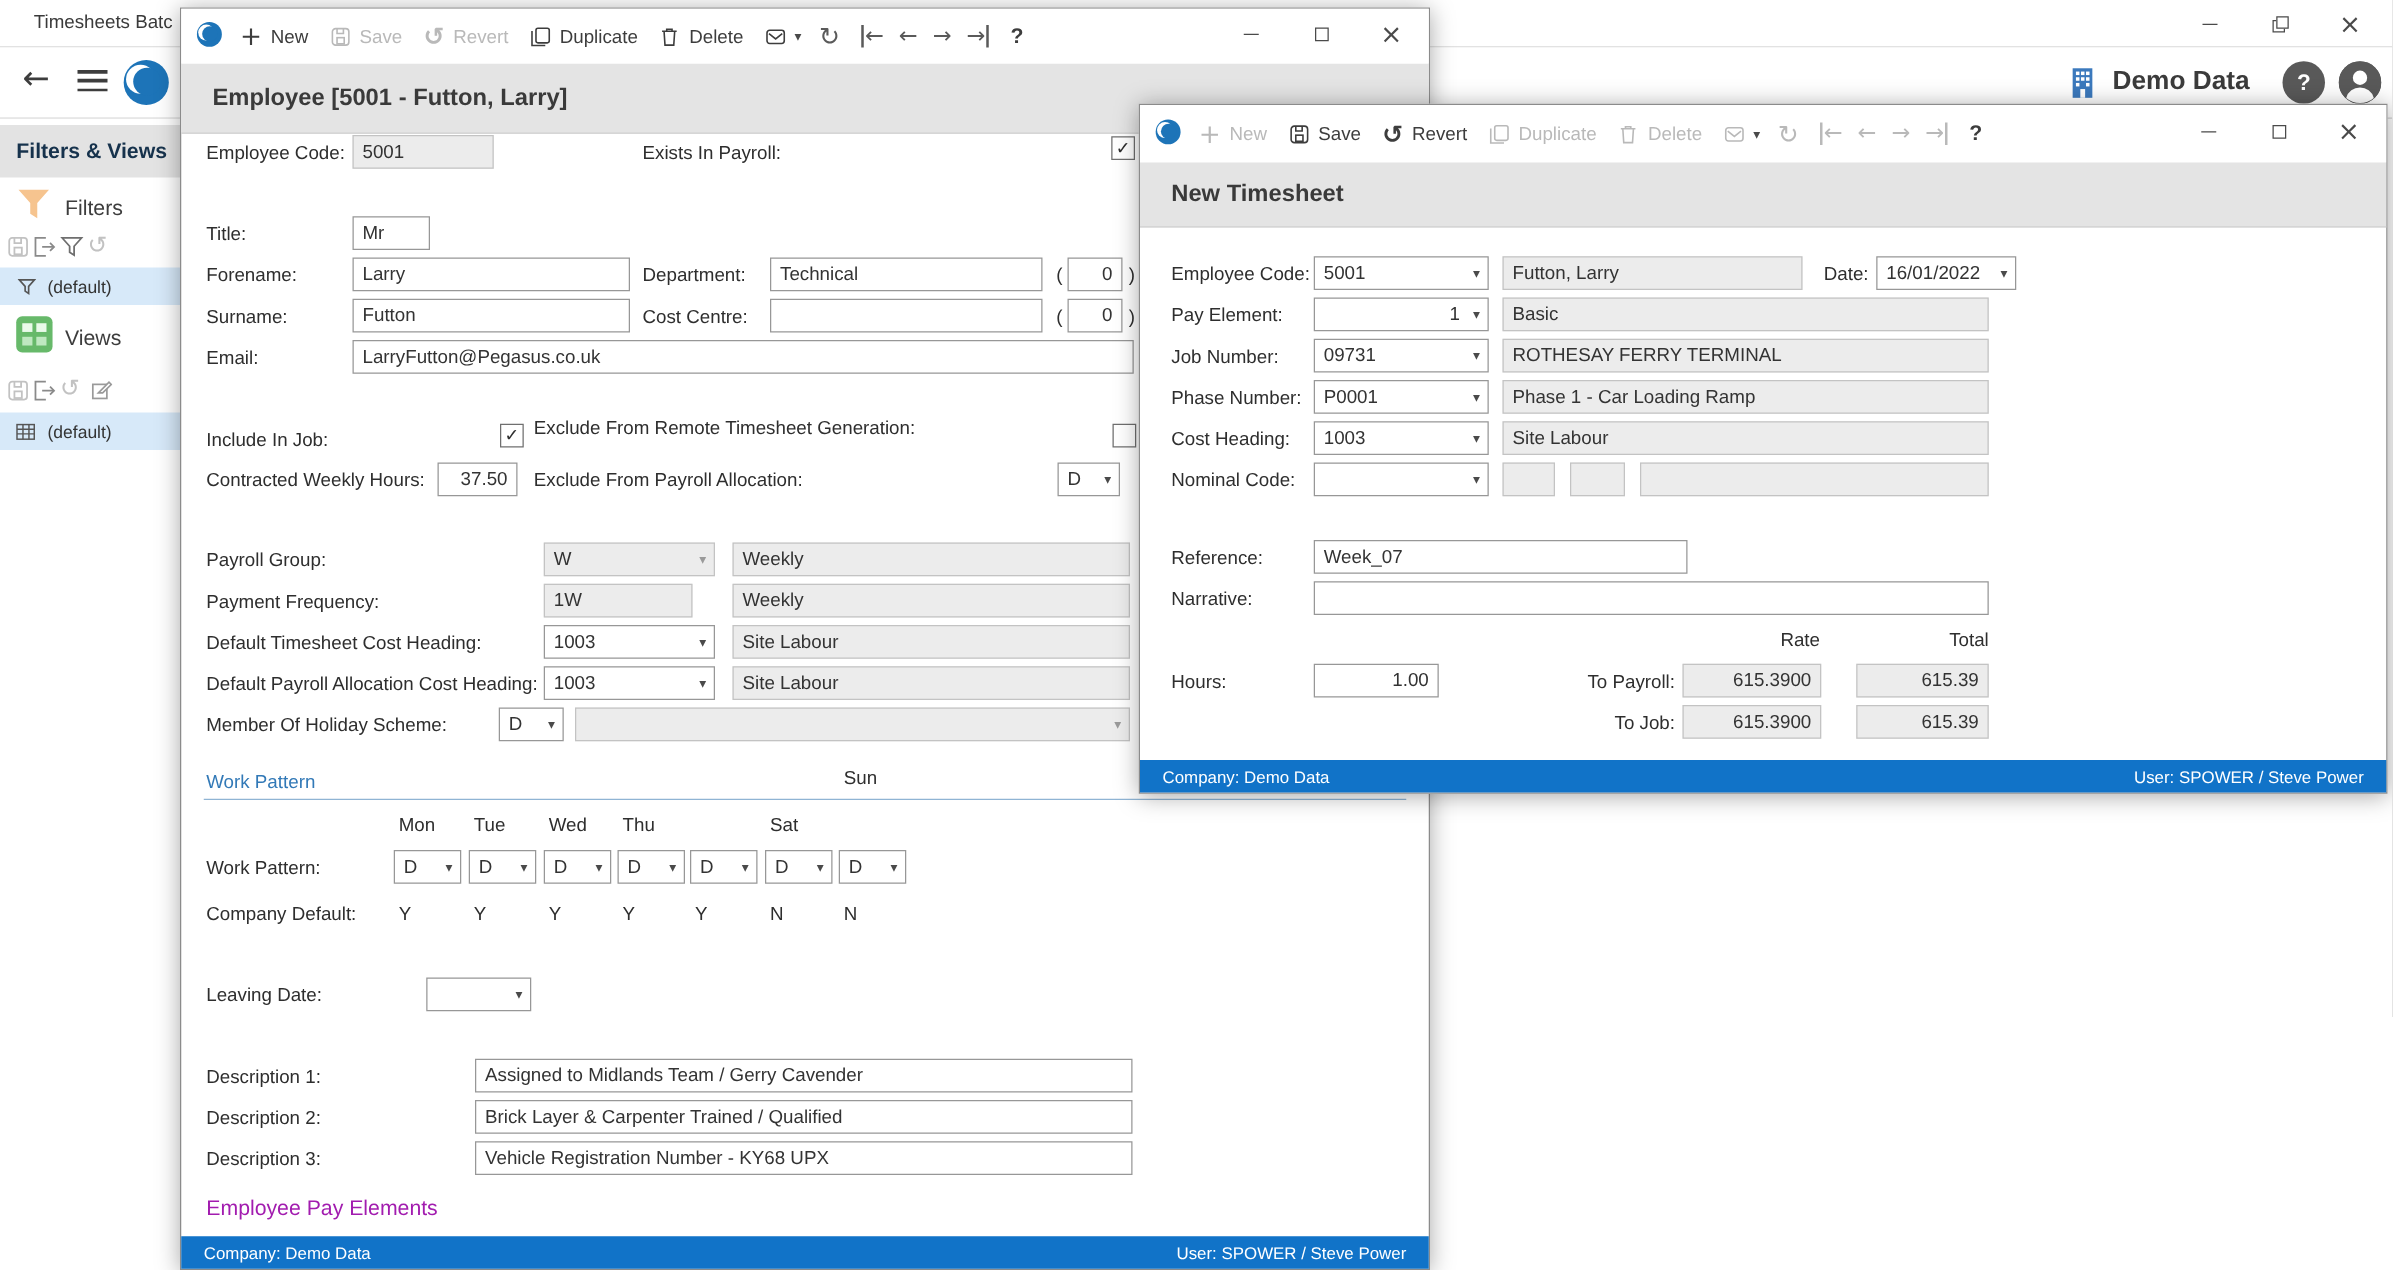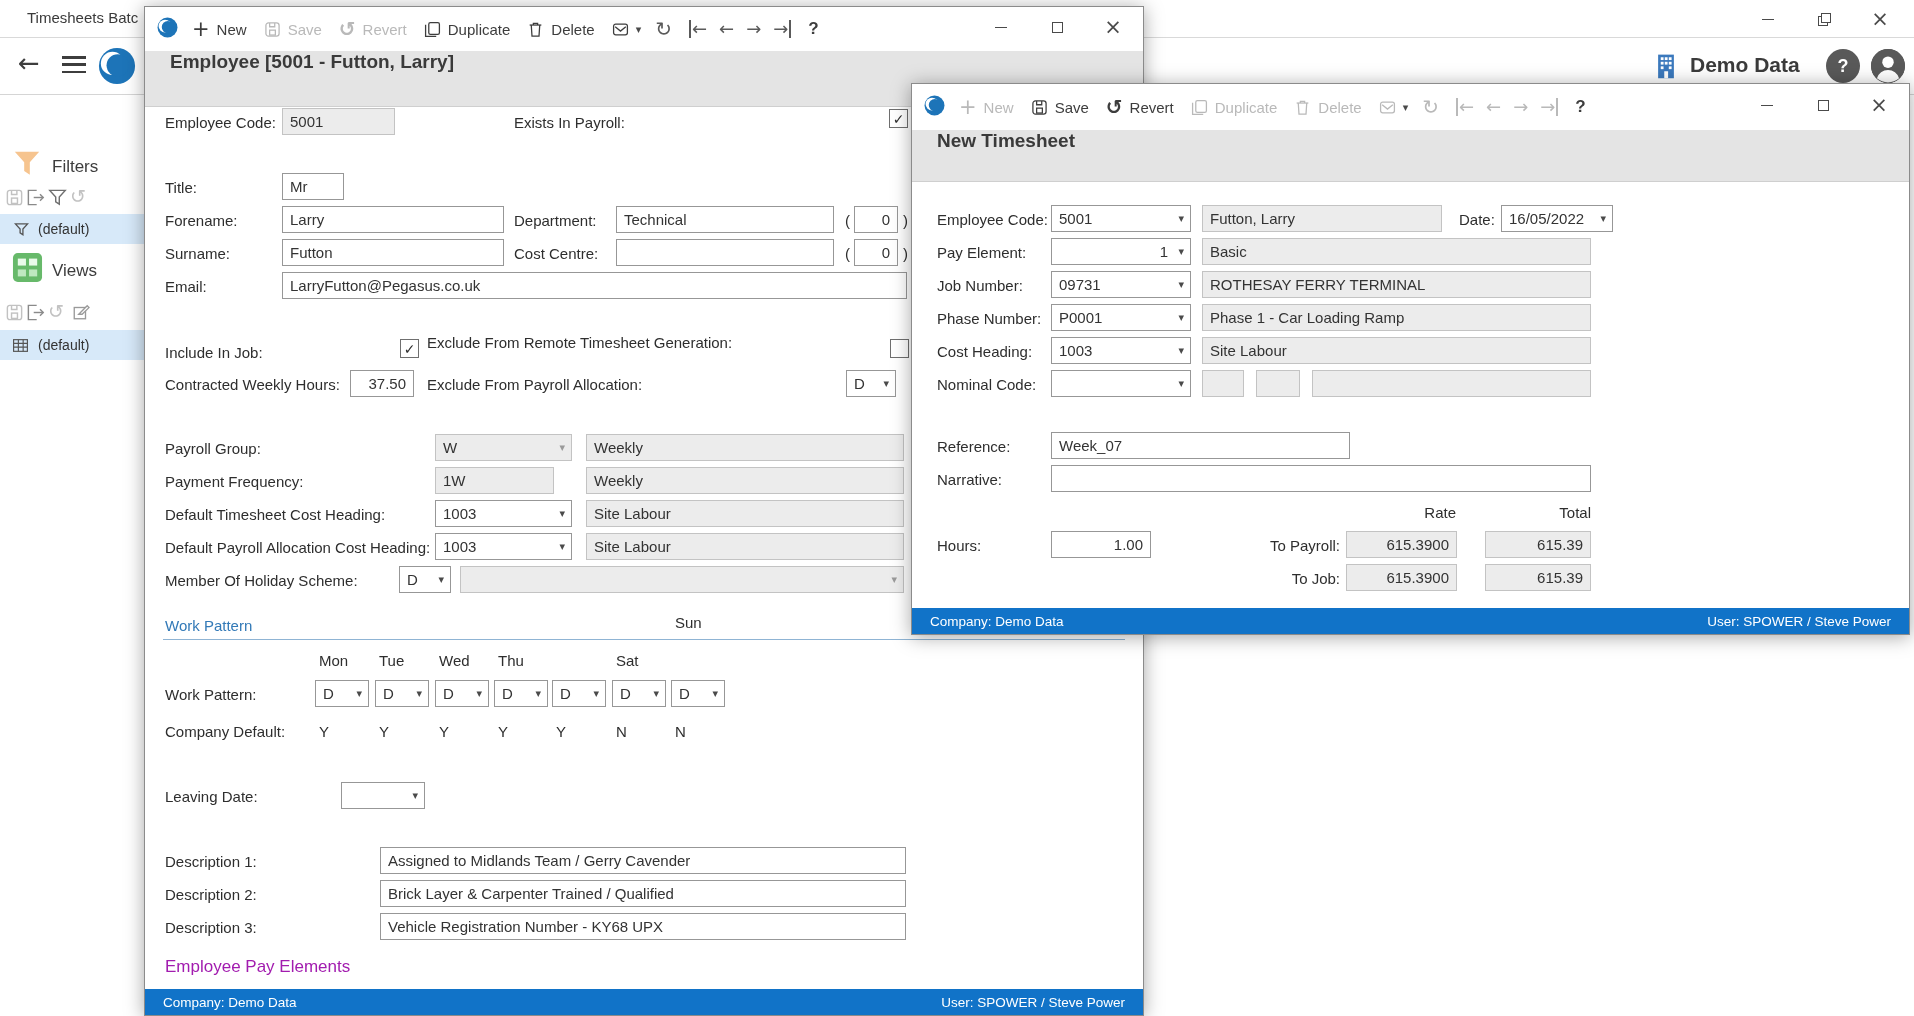--- a/index.html
+++ b/index.html
@@ -33,21 +33,21 @@
   .endbar-l{border-left:2px solid currentColor; padding-left:1px;}
   .endbar-r{border-right:2px solid currentColor; padding-right:1px;}
   .wc{position:absolute; top:0; right:2px; display:flex; height:40px;}
   .wcb{width:56px; display:flex; align-items:center; justify-content:center; color:#4a4a4a; font-size:18px;}
   .wcb .maxbox{width:11px; height:11px; border:1px solid #4a4a4a; background:transparent;}
   .wcb .restbox{position:relative; width:13px; height:13px;}
   .wcb .restbox i{position:absolute; width:10px; height:10px; border:1px solid #4a4a4a; background:#fff;}
   .wcb .restbox i.b{left:0; bottom:0;} .wcb .restbox i.t{right:0; top:0;}
   .wcb .minbar{width:12px; height:0; border-top:1.5px solid #4a4a4a;}
   .band{position:absolute; left:0; right:0; background:#e4e4e4; border-bottom:1px solid #cfcfcf;
-        display:flex; padding-left:25px; font-weight:bold; font-size:19px; color:#3a3a3a;}
+        display:flex; align-items:center; padding-left:25px; font-weight:bold; font-size:19px; color:#3a3a3a;}
   .sb{position:absolute; left:0; right:0; bottom:0; height:26px; background:#1173c8; color:#fff;
       font-size:13.5px; display:flex; align-items:center; justify-content:space-between; padding:0 18px;}
   .link{color:#3279b7; cursor:pointer;}
   .hl-row{position:absolute; left:0; width:200px; height:30px; background:#d7e9f9; display:flex; align-items:center;}
   .sideicon svg{display:block;}
   .circlebtn{position:absolute; width:34px; height:34px; border-radius:50%; background:#595959; color:#fff;
              display:flex; align-items:center; justify-content:center; font-weight:bold; font-size:18px;}
   .hamb{position:absolute; width:24px; height:17px; display:flex; flex-direction:column; justify-content:space-between;}
   .hamb i{display:block; height:2.5px; background:#3d3d3d;}
 </style>
@@ -110,20 +110,23 @@
     <div class="circlebtn" style="left:1871px;top:11px;background:#595959;">
       <svg width="34" height="34" viewBox="0 0 16 16">
         <circle cx="8" cy="8" r="8" fill="#595959"></circle>
         <circle cx="8" cy="6.2" r="2.7" fill="#fff"></circle>
         <path d="M2.8 13.8a5.4 5.4 0 0 1 10.4 0 8 8 0 0 1-10.4 0z" fill="#fff"></path>
       </svg>
     </div>
   </div>
 
   <div class="abs" style="left:0;top:95px;width:200px;height:921px;background:#fff;">
+    <div class="abs" style="left:0;top:5px;width:200px;height:42px;background:#e3e3e3;display:flex;align-items:center;padding-left:13px;">
+      <span style="font-weight:bold;font-size:17px;color:#16324c;white-space:nowrap;">Filters &amp; Views</span>
+    </div>
 
     <span class="abs sideicon" style="left:12px;top:53px;">
       <svg width="30" height="32" viewBox="0 0 16 16">
           <path d="M1.5 1.5h13l-5 5.6v6.6l-3-2V7.1z" fill="#f6c48f"></path>
         </svg>
     </span>
     <span class="lbl" style="left:52px;top:62px;font-size:17px;color:#3d3d3d;">Filters</span>
 
     <span class="abs sideicon" style="left:5px;top:93px;color:#c2c2c2;">
       <svg width="19" height="19" viewBox="0 0 16 16" fill="none" stroke="currentColor" stroke-width="1.2">
@@ -577,21 +580,21 @@
     <span class="lbl" style="left:25px;top:127px;">Employee Code:</span>
     <div class="box dd" style="left:139px;top:121px;width:140px;">
       <span>5001</span>
       <span class="caret">▾</span>
     </div>
     <div class="box dis" style="left:290px;top:121px;width:240px;">
       <span>Futton, Larry</span>
     </div>
     <span class="lbl" style="left:547px;top:127px;">Date:</span>
     <div class="box dd" style="left:589px;top:121px;width:112px;">
-      <span>16/05/2022</span>
+      <span>16/01/2022</span>
       <span class="caret">▾</span>
     </div>
 
     <span class="lbl" style="left:25px;top:160px;">Pay Element:</span>
     <div class="box dd right" style="left:139px;top:154px;width:140px;">
       <span>1</span>
       <span class="caret">▾</span>
     </div>
     <div class="box dis" style="left:290px;top:154px;width:389px;">
       <span>Basic</span>

